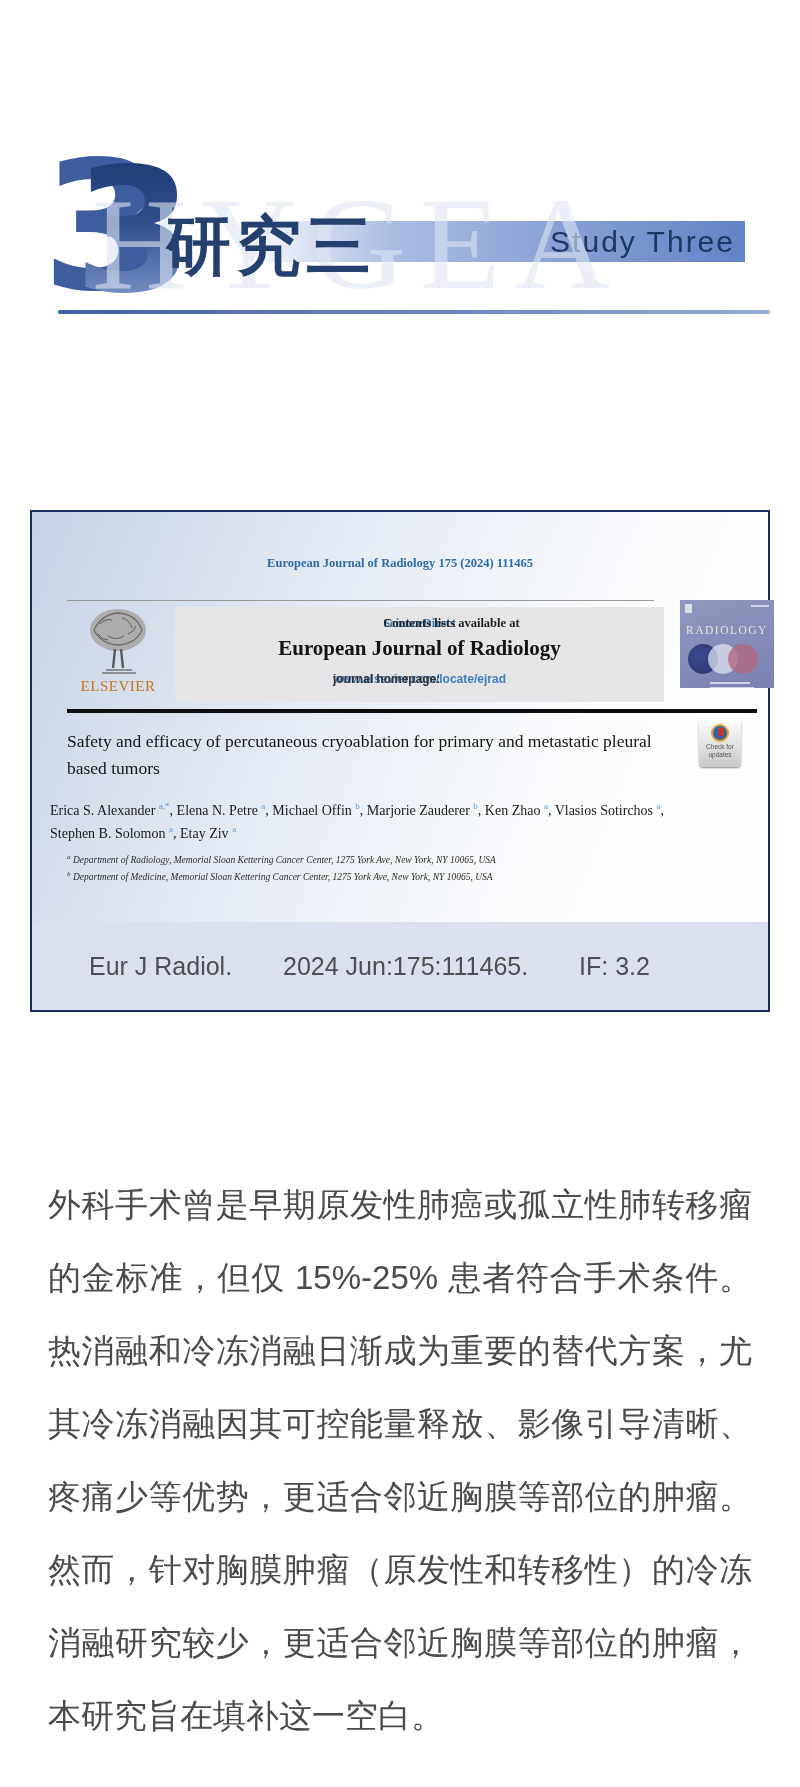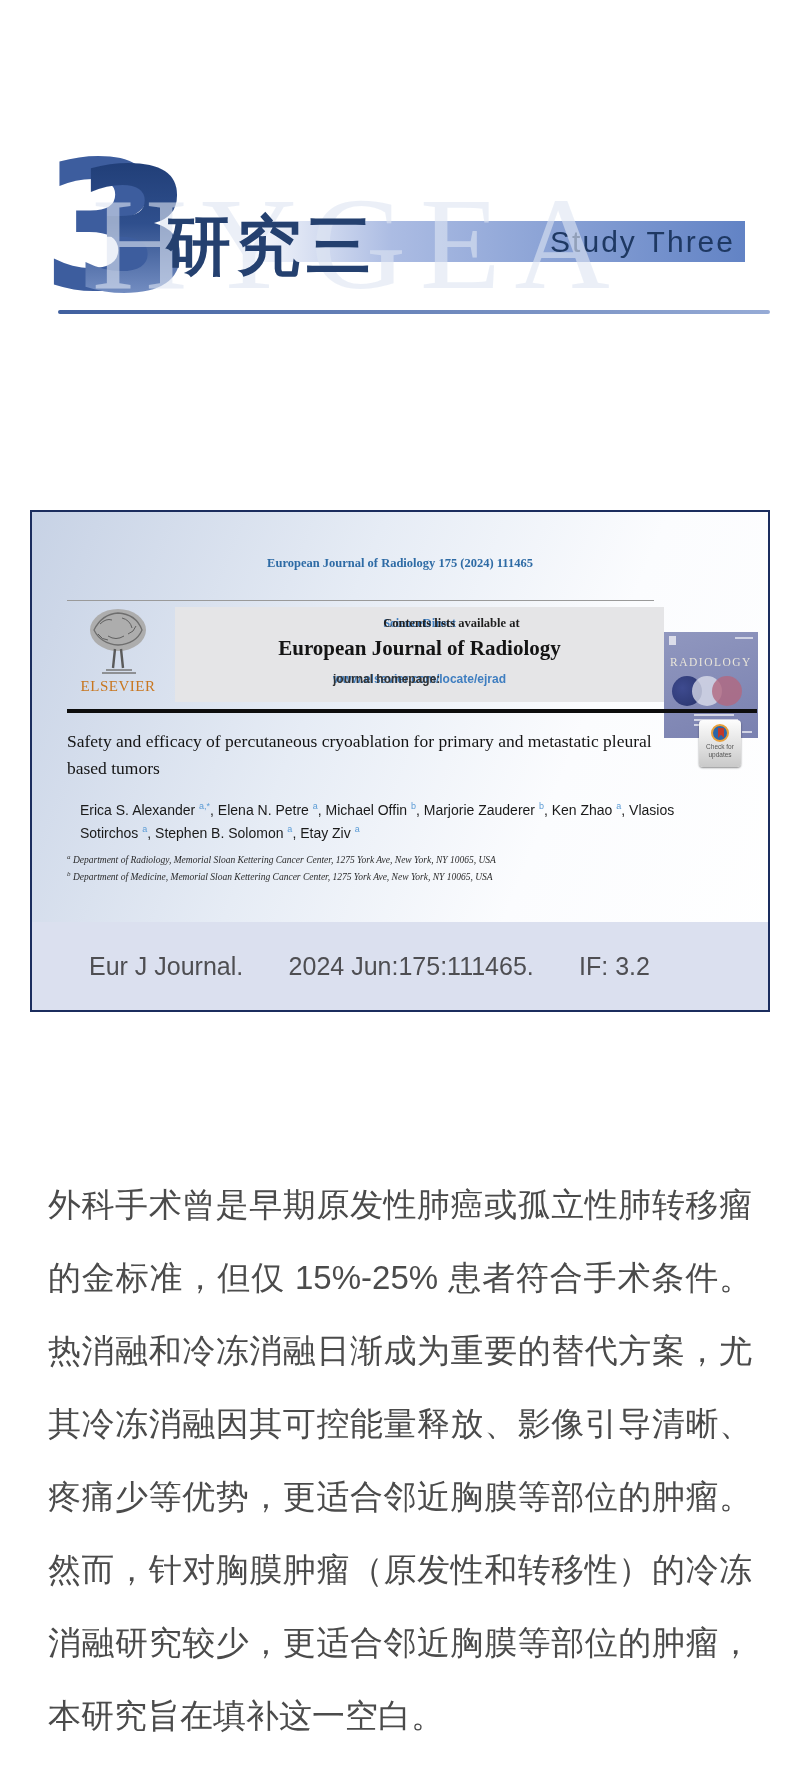--- a/index.html
+++ b/index.html
@@ -37,42 +37,42 @@
   .elsevier svg { position:static; display:block; margin:0 auto; }
   .elsevier-name { position:static; font-family:"Liberation Serif",serif; font-size:15px;
                    color:#c8761f; letter-spacing:.5px; margin-top:2px; }
   .masthead { left:143px; top:95px; width:489px; height:95px; background:#e5e5e7; text-align:center; }
   .contents-line { position:static; display:block; margin-top:9px; font-family:"Liberation Serif",serif;
                    font-size:12.5px; font-weight:700; color:#1f1f1f; }
   .journal-name { position:static; display:block; margin-top:5px; font-family:"Liberation Serif",serif;
                   font-size:21px; font-weight:600; color:#141414; }
   .homepage-line { position:static; display:block; margin-top:11px; font-size:12px; font-weight:700; color:#333; }
   .link { position:static; display:inline; color:#3f7ec0; }
-  .cover { left:632px; top:88px; width:94px; height:106px;
-           background:linear-gradient(160deg,#9097bf 0%,#7a81b0 100%); overflow:hidden;margin-top:32px; }
+  .cover { left:648px; top:88px; width:94px; height:88px;
+           background:linear-gradient(160deg,#9097bf 0%,#7a81b0 100%); overflow:hidden; }
   .cover-mark { left:5px; top:4px; width:7px; height:9px; background:rgba(240,240,245,.8); }
   .cover-toptext { right:5px; top:5px; width:18px; height:2px; background:rgba(255,255,255,.6); }
   .cover-title { position:static; display:block; margin-top:24px; text-align:center; color:#e9e5da;
                  font-family:"Liberation Serif",serif; font-size:11.5px; letter-spacing:1.5px; }
   .circ { border-radius:50%; top:44px; width:30px; height:30px; }
   .c1 { left:8px;  background:radial-gradient(circle at 35% 40%, #3a478d, #232e66); opacity:.95; }
   .c2 { left:28px; background:#dfe2ee; opacity:.75; }
   .c3 { left:48px; background:#b2687f; opacity:.8; }
   .cov-line { background:rgba(255,255,255,.65); height:2px; }
   .badge { left:667px; top:208px; width:42px; height:47px; border-radius:4px;
            background:linear-gradient(180deg,#fdfdfd,#c9c9c9); box-shadow:0 1px 2px rgba(0,0,0,.45);
            text-align:center; }
   .badge-circle { position:static; display:block; width:18px; height:18px; border-radius:50%;
                   margin:4px auto 1px auto; background:#2c66a8; border:2px solid #e9a13b; position:relative; }
   .badge-ribbon { left:5px; top:2px; width:6px; height:10px; background:#c0392b;
                   clip-path:polygon(0 0,100% 0,100% 100%,50% 68%,0 100%); }
   .badge-text { position:static; display:block; font-size:6.5px; color:#555; line-height:1.2; }
   .paper-title { left:35px; top:216px; width:628px; font-family:"Liberation Serif",serif;
                  font-size:17.5px; color:#141414; line-height:1.55; }
-  .authors { left:48px; top:287px; width:645px; font-family:Liberation Sans, sans-serif;
+  .authors { left:18px; top:287px; width:645px; font-family:Liberation Serif, serif;
              font-size:14px; color:#1a1a1a; line-height:1.65; }
   .authors span, .authors sup { position:static; }
   .authors sup { font-size:9px; color:#5b9bd5; }
   .affils { left:35px; top:340px; width:660px; font-family:"Liberation Serif",serif;
             font-style:italic; font-size:9.5px; color:#2a2a2a; line-height:1.65; }
   .affils div, .affils sup { position:static; }
   .affils sup { font-size:7px; color:#333; }
   .rule-thick { left:35px; top:197px; width:690px; height:4px; background:#0d0d0d; }
   .citation { left:0; right:0; bottom:0; height:88px; background:#dbe0ef;
               display:flex; align-items:center; justify-content:space-between;
@@ -146,21 +146,21 @@
     </div>
 
     <div class="paper-title">Safety and efficacy of percutaneous cryoablation for primary and metastatic pleural based tumors</div>
     <div class="authors" id="authors"><span>Erica S. Alexander <sup>a,*</sup></span>, <span>Elena N. Petre <sup>a</sup></span>, <span>Michael Offin <sup>b</sup></span>, <span>Marjorie Zauderer <sup>b</sup></span>, <span>Ken Zhao <sup>a</sup></span>, <span>Vlasios Sotirchos <sup>a</sup></span>, <span>Stephen B. Solomon <sup>a</sup></span>, <span>Etay Ziv <sup>a</sup></span></div>
     <div class="affils" id="affils">
         <div><sup>a</sup> Department of Radiology, Memorial Sloan Kettering Cancer Center, 1275 York Ave, New York, NY 10065, USA</div>
         <div><sup>b</sup> Department of Medicine, Memorial Sloan Kettering Cancer Center, 1275 York Ave, New York, NY 10065, USA</div>
       </div>
 
     <div class="citation">
-      <span>Eur J Journal.</span>
+      <span>Eur J Radiol.</span>
       <span>2024 Jun:175:111465.</span>
       <span>IF: 3.2</span>
     </div>
   </div>
 
   <div class="summary" id="summary">
       <div class="sline">外科手术曾是早期原发性肺癌或孤立性肺转移瘤</div>
       <div class="sline">的金标准，但仅 15%-25% 患者符合手术条件。</div>
       <div class="sline">热消融和冷冻消融日渐成为重要的替代方案，尤</div>
       <div class="sline">其冷冻消融因其可控能量释放、影像引导清晰、</div>

